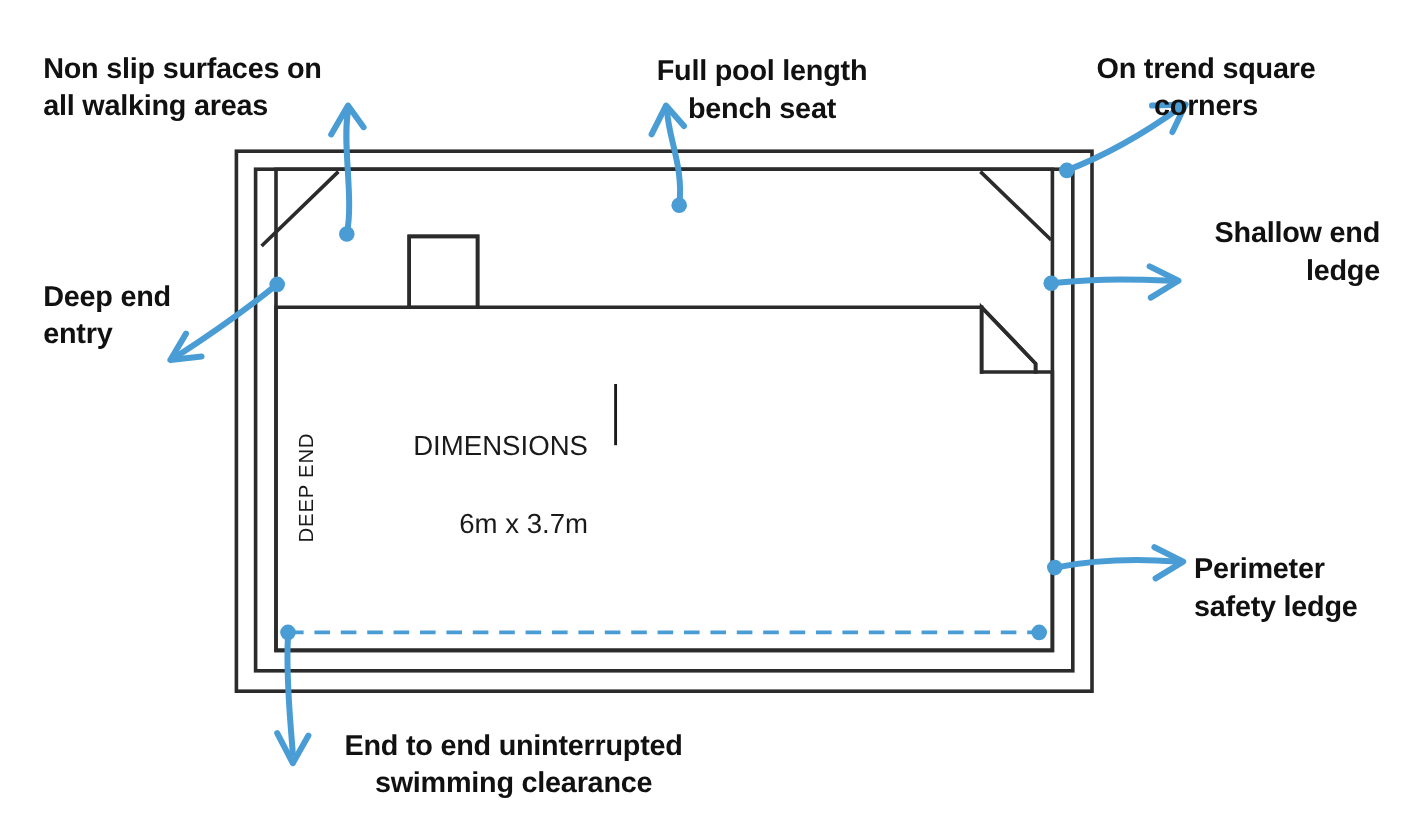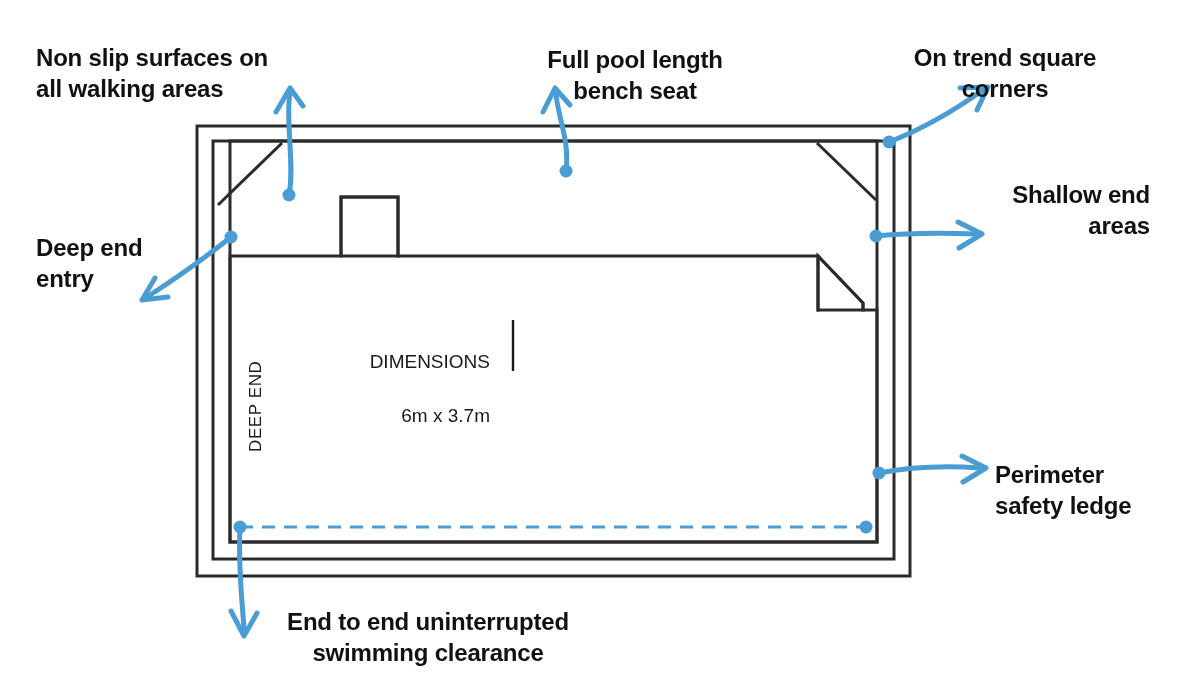--- a/index.html
+++ b/index.html
@@ -25,21 +25,21 @@
   .c-right{text-align:right;}
   .c-center{text-align:center;}
 
   #svgLayer{position:absolute;left:0;top:0;width:1185px;height:700px;}
 
   .dimBlock{
     position:absolute;
     font-family:"Liberation Sans", sans-serif;
     font-weight:normal;
     color:#1a1a1a;
-    font-size:19px;
+    font-size:23px;
     line-height:1.42;
     white-space:pre-line;
   }
   .deepEndLabel{
     position:absolute;
     font-family:"Liberation Sans", sans-serif;
     font-size:17px;
     color:#1a1a1a;
     letter-spacing:0.6px;
     transform:rotate(-90deg);
@@ -150,21 +150,21 @@
   <div class="callout c-left" style="left:36px; top:42px; width:300px;">Non slip surfaces on
 all walking areas</div>
 
   <div class="callout c-center" style="left:470px; top:44px; width:330px;">Full pool length
 bench seat</div>
 
   <div class="callout c-right" style="left:860px; top:42px; width:290px;text-align:center;">On trend square
 corners</div>
 
   <div class="callout c-right" style="left:880px; top:179px; width:270px;">Shallow end
-areas</div>
+ledge</div>
 
   <div class="callout c-left" style="left:36px; top:232px; width:220px;">Deep end
 entry</div>
 
   <div class="callout c-left" style="left:995px; top:459px; width:195px;">Perimeter
 safety ledge</div>
 
   <div class="callout c-center" style="left:218px; top:606px; width:420px;">End to end uninterrupted
 swimming clearance</div>
 

